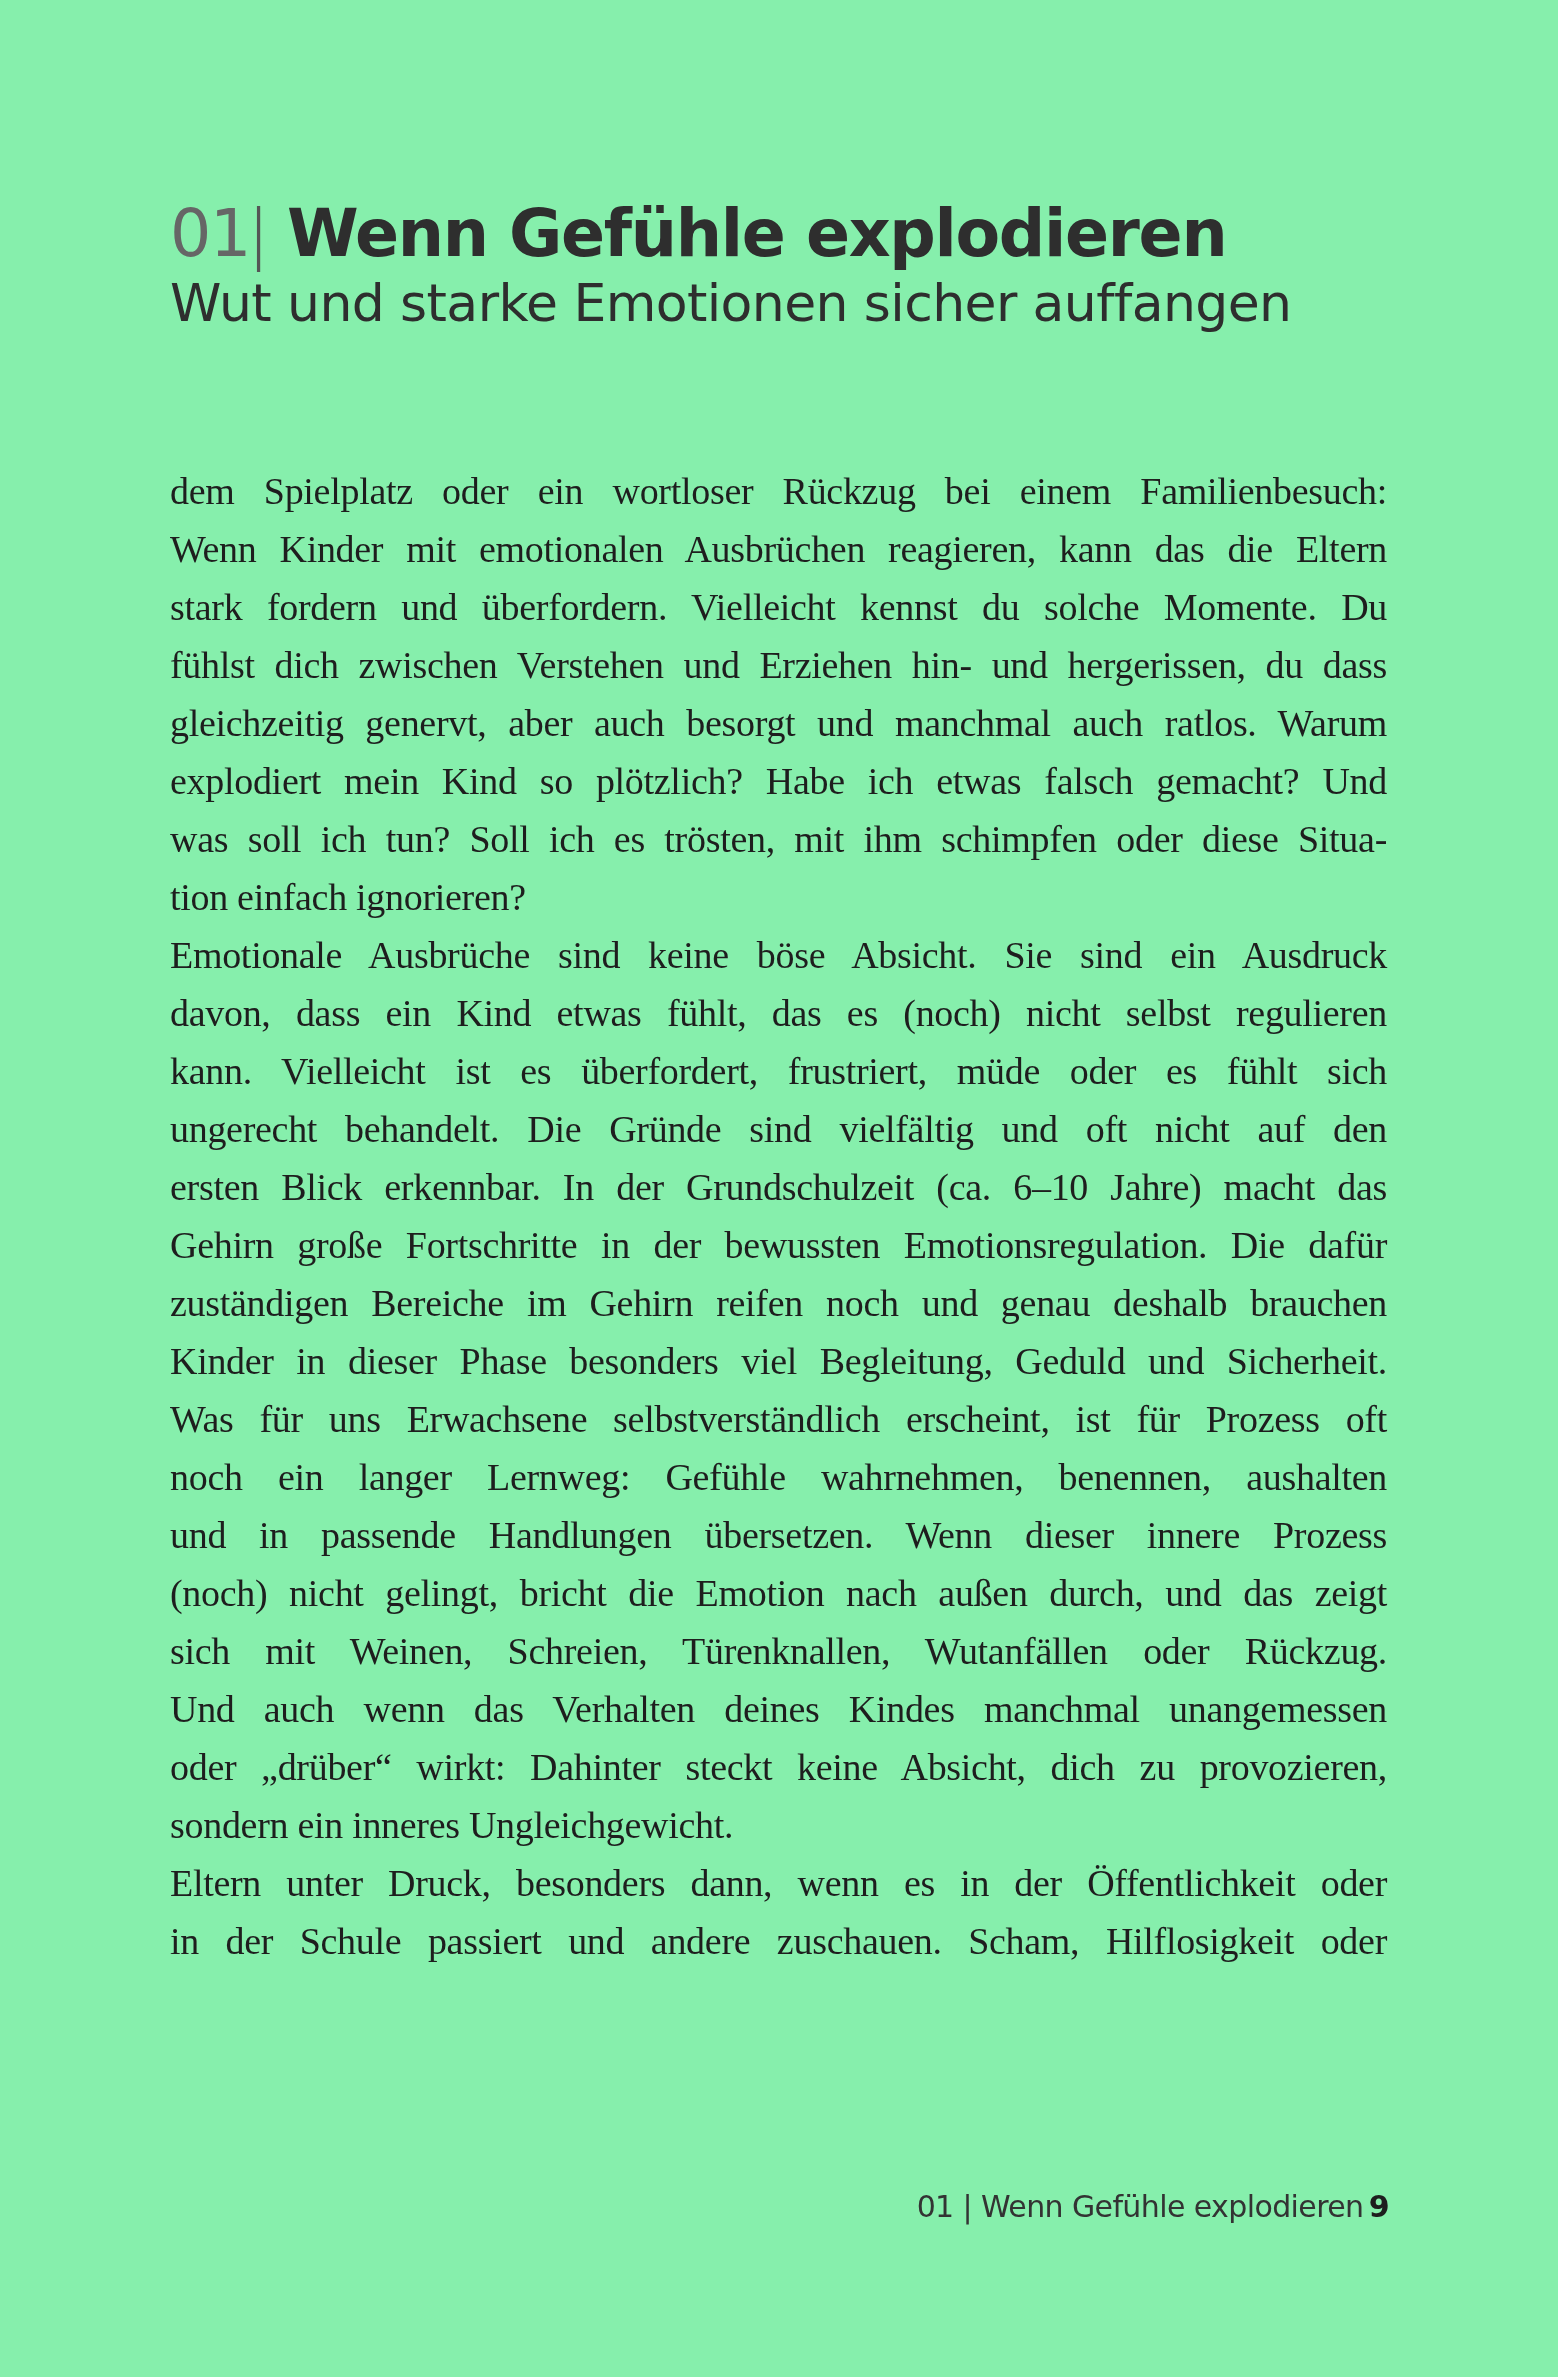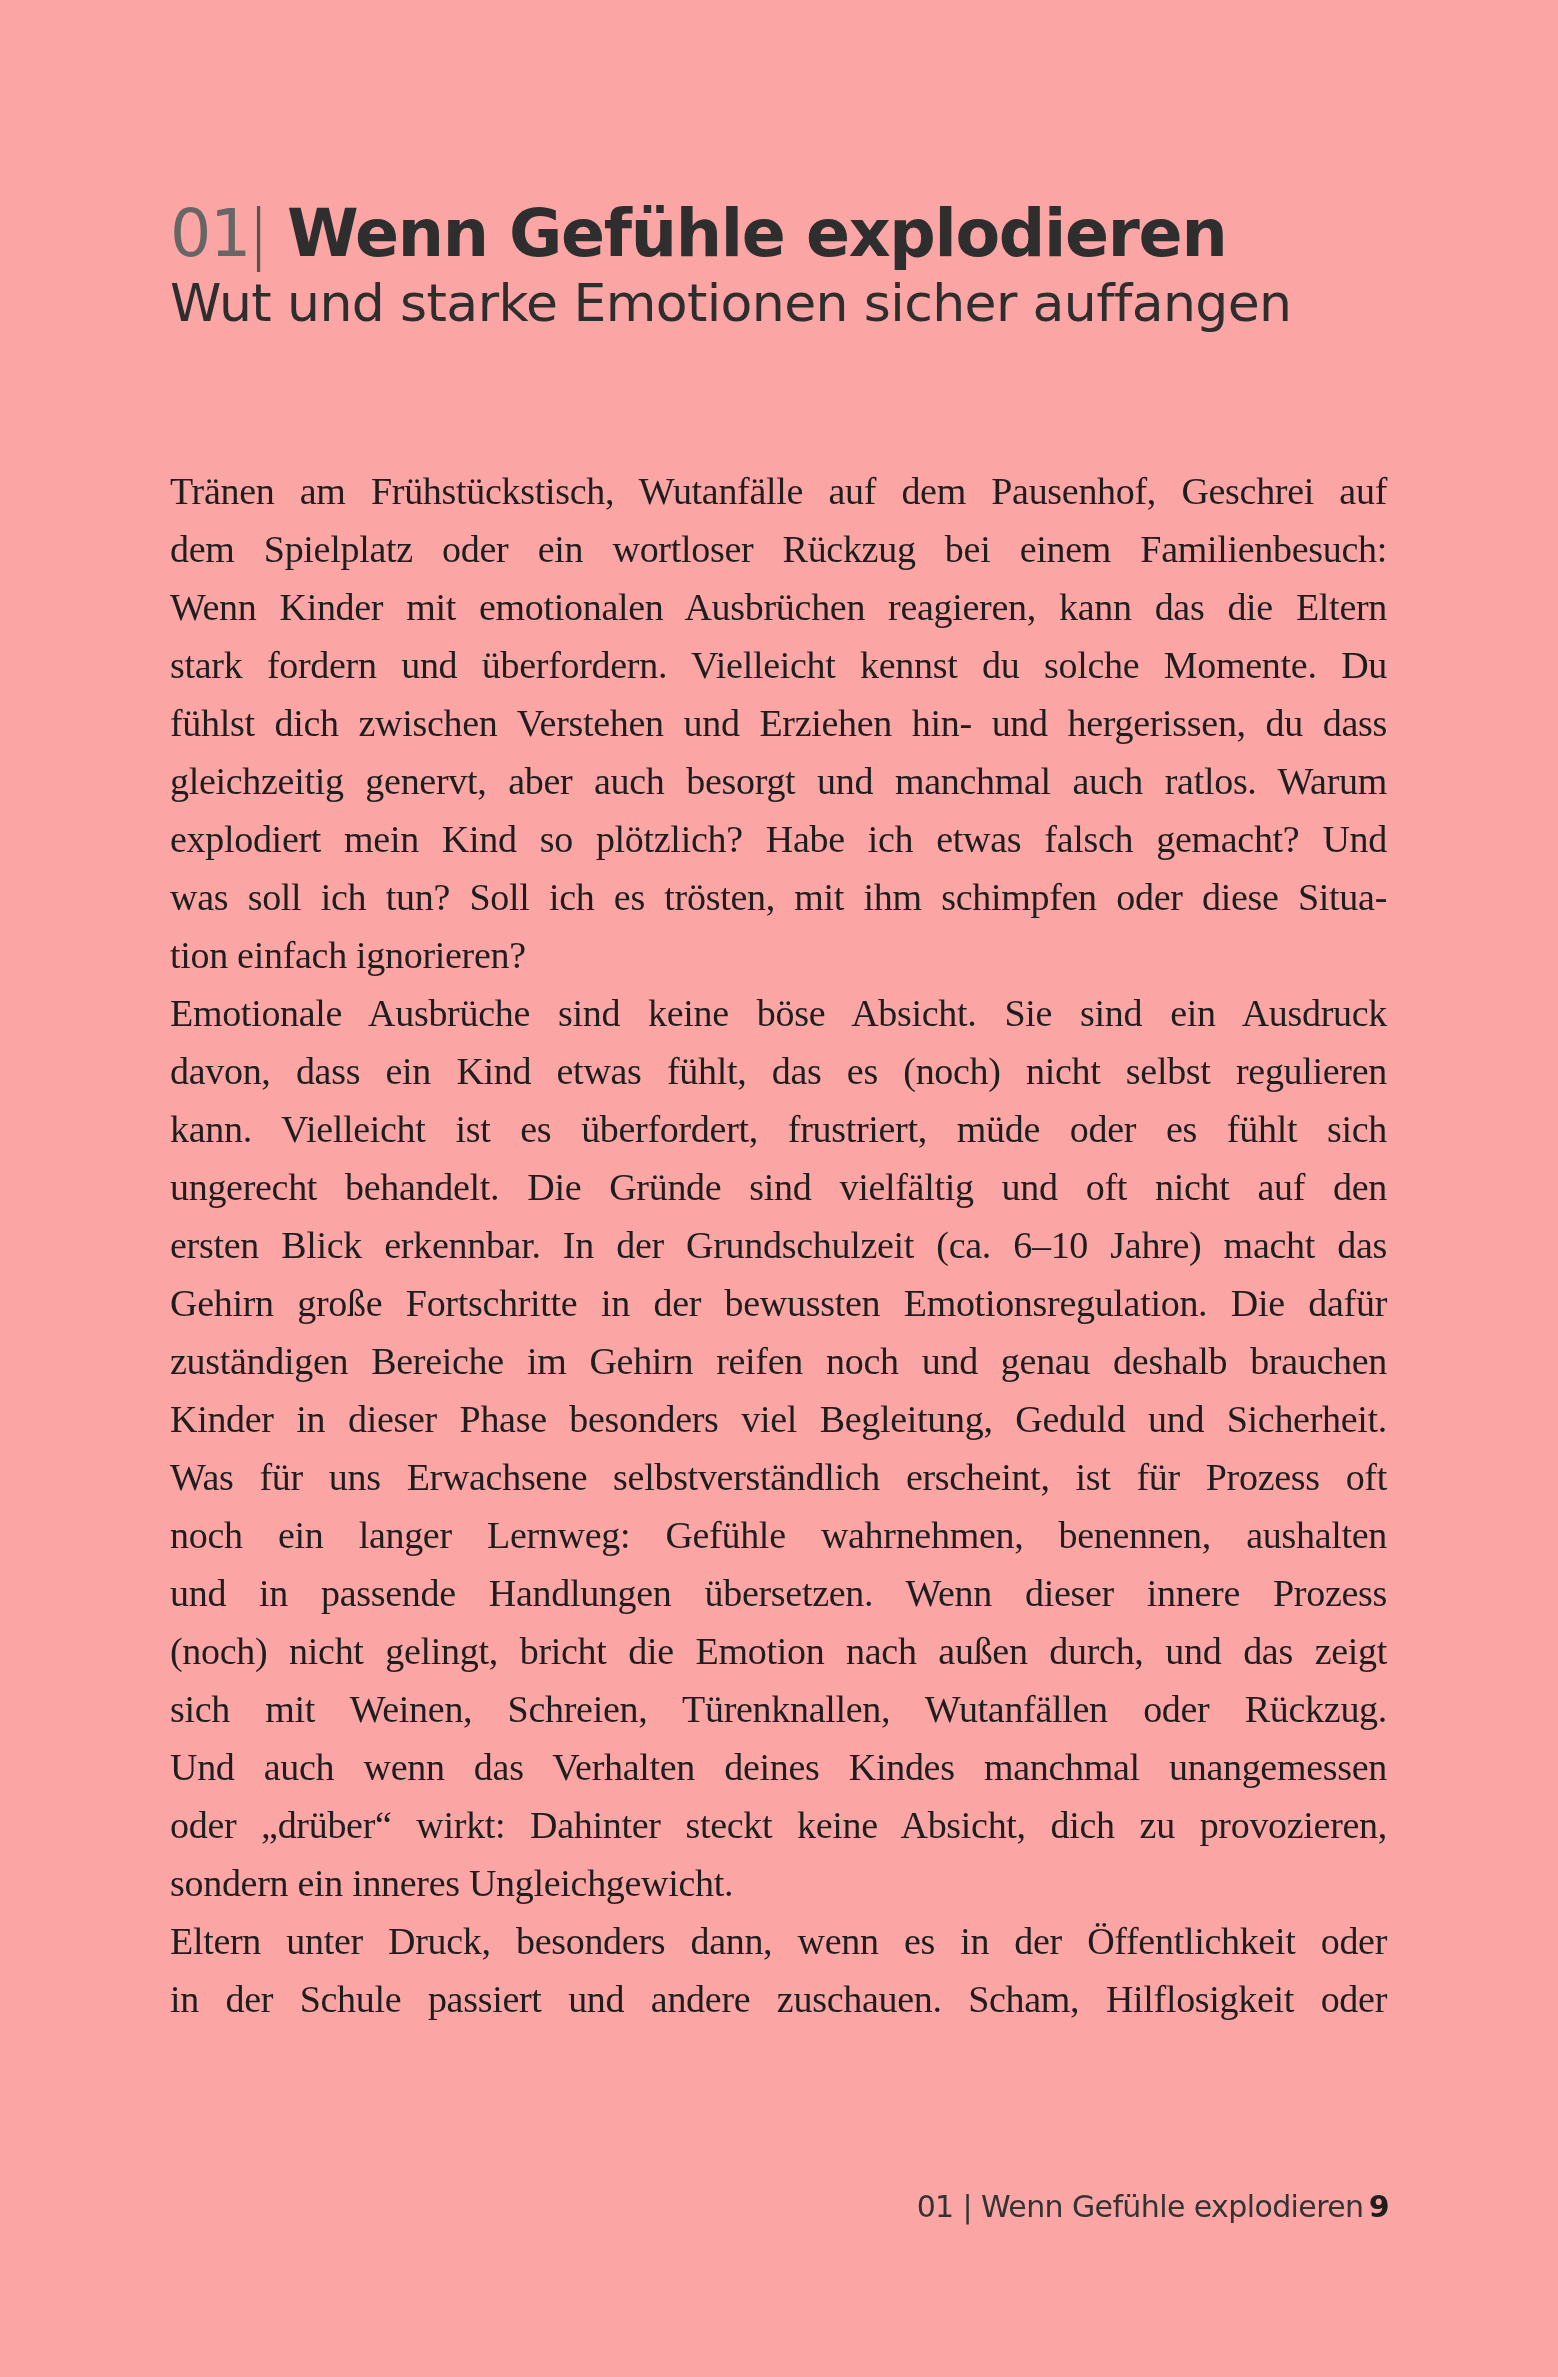--- a/index.html
+++ b/index.html
@@ -11,21 +11,21 @@
       width: 1559px;
       height: 2377px;
       position: relative;
       overflow: hidden;
     }
     .page {
       position: absolute;
       left: 0; top: 0;
       width: 1559px;
       height: 2377px;
-      background: #fca5a5;
+      background: #86efac;
     }
     .heading {
       position: absolute;
       left: 170px;
       top: 195px;
       width: 1234px;
     }
     .title {
       font-family: "DejaVu Sans", sans-serif;
       font-weight: bold;
@@ -100,21 +100,20 @@
 <div class="page">
 
   <header class="heading">
     <div class="title">
       <span class="num">01</span><span class="sep">|</span><span> </span><span>Wenn Gefühle explodieren</span>
     </div>
     <div class="subtitle">Wut und starke Emotionen sicher auffangen</div>
   </header>
 
   <main class="body-text" id="body-text">
-      <div class="line">Tränen am Frühstückstisch, Wutanfälle auf dem Pausenhof, Geschrei auf</div>
       <div class="line">dem Spielplatz oder ein wortloser Rückzug bei einem Familienbesuch:</div>
       <div class="line">Wenn Kinder mit emotionalen Ausbrüchen reagieren, kann das die Eltern</div>
       <div class="line">stark fordern und überfordern. Vielleicht kennst du solche Momente. Du</div>
       <div class="line">fühlst dich zwischen Verstehen und Erziehen hin- und hergerissen, du dass</div>
       <div class="line">gleichzeitig genervt, aber auch besorgt und manchmal auch ratlos. Warum</div>
       <div class="line">explodiert mein Kind so plötzlich? Habe ich etwas falsch gemacht? Und</div>
       <div class="line">was soll ich tun? Soll ich es trösten, mit ihm schimpfen oder diese Situa-</div>
       <div class="line last">tion einfach ignorieren?</div>
       <div class="line">Emotionale Ausbrüche sind keine böse Absicht. Sie sind ein Ausdruck</div>
       <div class="line">davon, dass ein Kind etwas fühlt, das es (noch) nicht selbst regulieren</div>

